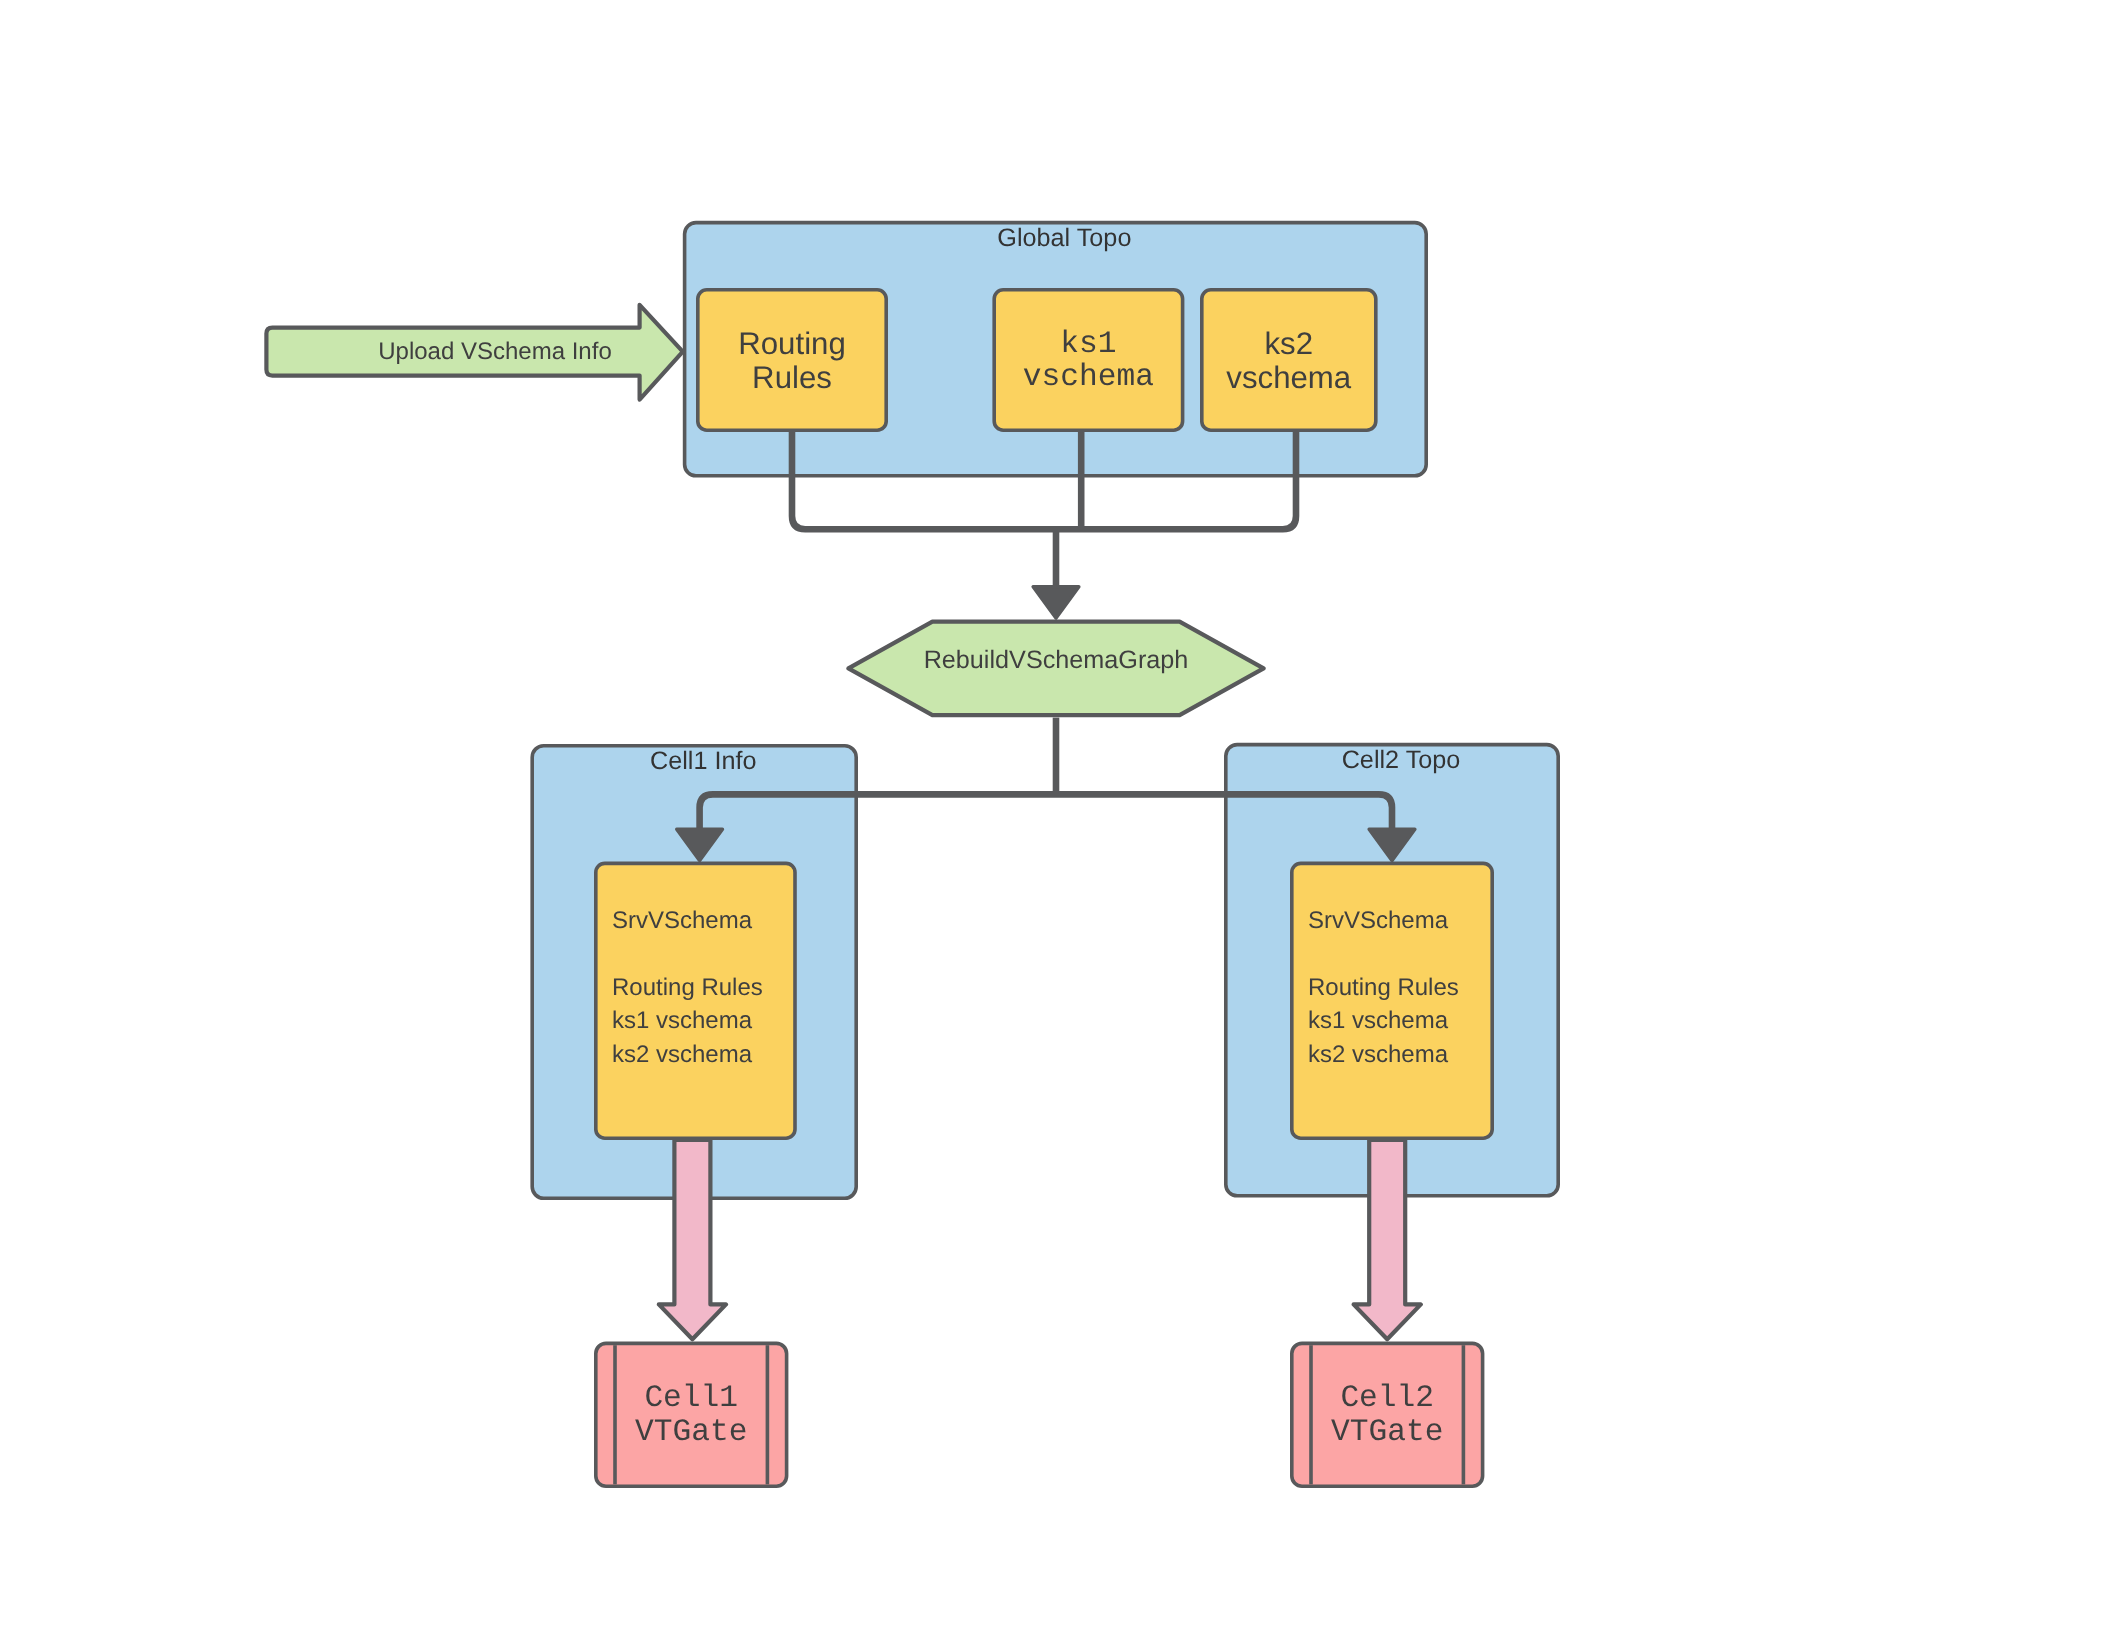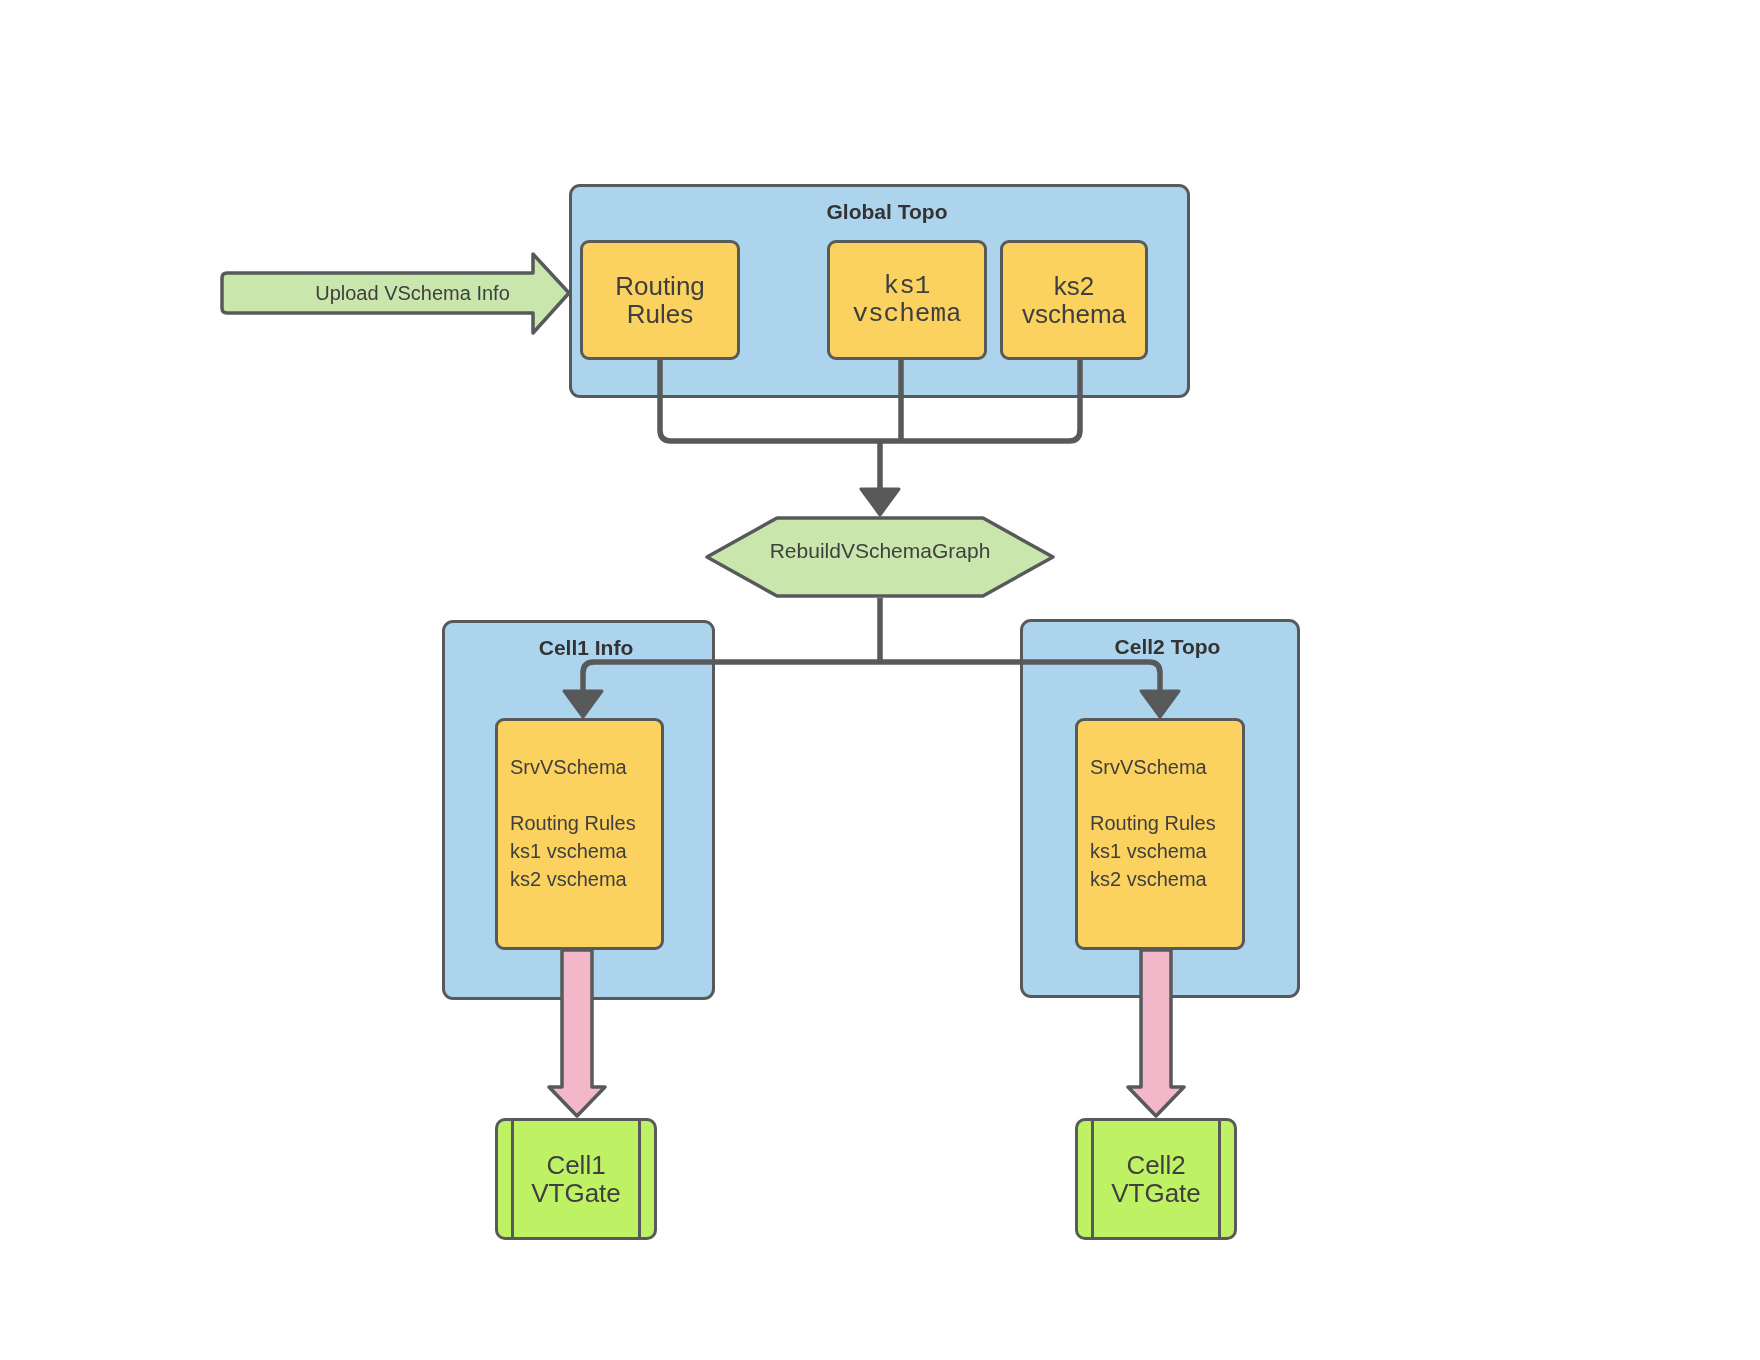--- a/index.html
+++ b/index.html
@@ -4,24 +4,24 @@
 <style>
   html,body{margin:0;padding:0;background:#ffffff;}
   .canvas{
     position:relative;width:1760px;height:1360px;background:#ffffff;
     font-family:"Liberation Sans",sans-serif;color:#3f3f3f;overflow:hidden;
   }
   .layer-svg{position:absolute;left:0;top:0;width:1760px;height:1360px;z-index:2;pointer-events:none;}
   .box{position:absolute;box-sizing:border-box;border:3px solid #58595B;}
   .blue{background:#ADD4ED;border-radius:11px;z-index:1;}
   .yellow{background:#FBD25F;border-radius:9px;z-index:3;}
-  .pink{background:#bef264;border-radius:10px;z-index:3;}
+  .pink{background:#fca5a5;border-radius:10px;z-index:3;font-family:Liberation Mono, monospace;}
   .container-title{
-    position:relative;z-index:3;font-weight:bold;font-size:21px;line-height:24px;
-    text-align:center;color:#333333;padding-top:13px;margin-left:15px;
+    position:relative;z-index:3;font-weight:normal;font-size:21px;line-height:24px;
+    text-align:center;color:#333333;margin-left:15px;
   }
   .node-label{
     position:absolute;inset:0;display:flex;align-items:center;justify-content:center;
     font-size:26px;line-height:28px;text-align:center;white-space:pre-line;
   }
   .srv-label{
     position:absolute;inset:0;padding:32px 8px 0 12px;
     font-size:20px;line-height:28px;text-align:left;white-space:pre-line;
   }
   .float-label{

